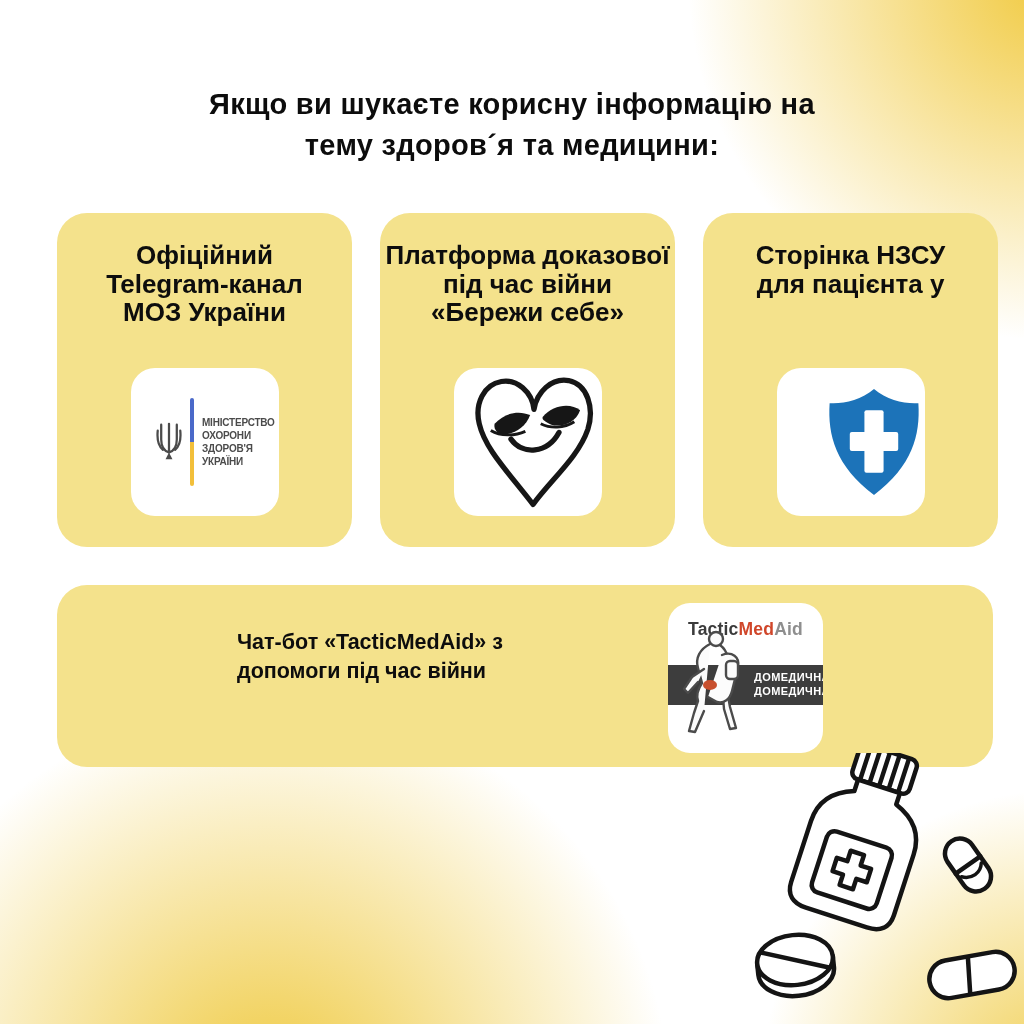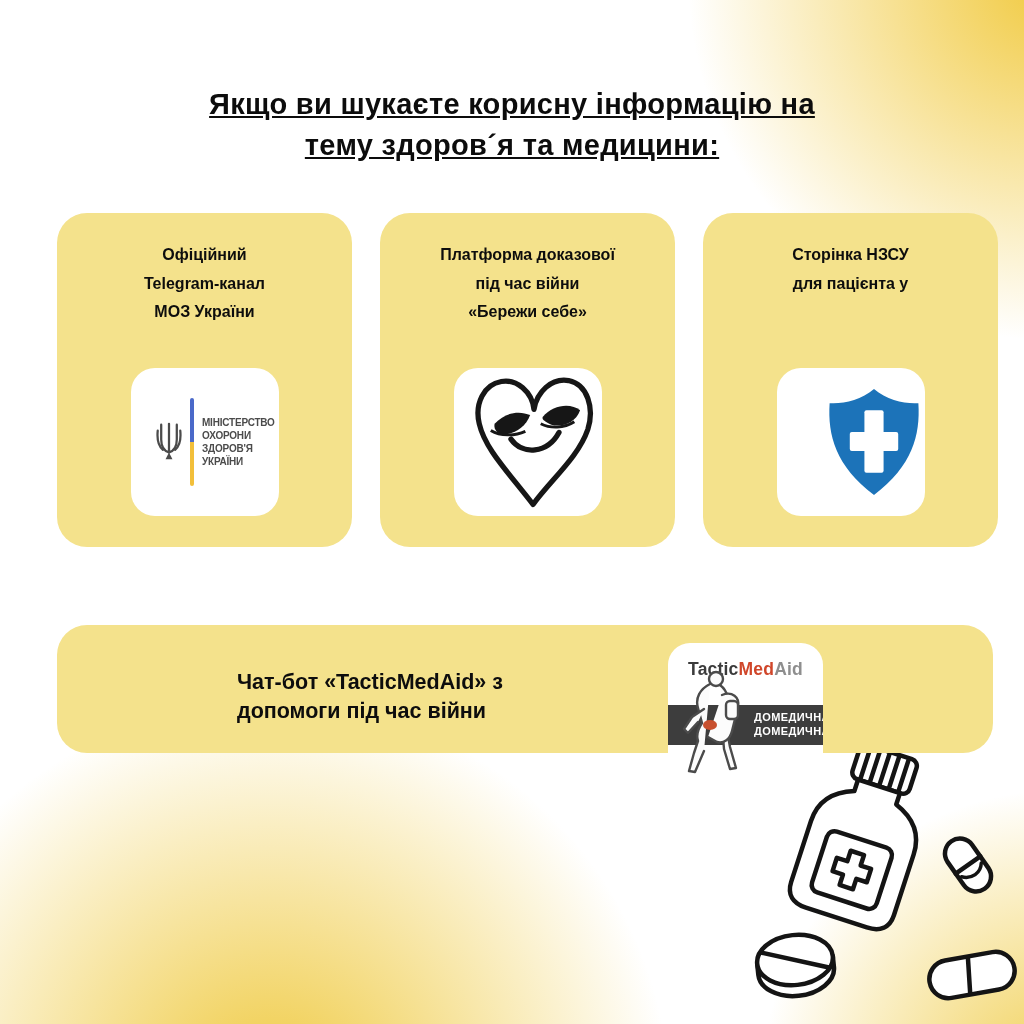--- a/index.html
+++ b/index.html
@@ -8,49 +8,49 @@
     font-family:"Liberation Sans","DejaVu Sans",sans-serif;
     background:
       radial-gradient(circle 360px at 1048px -20px, rgba(240,199,54,.95) 0%, rgba(255,255,255,0) 100%),
       radial-gradient(circle 400px at 270px 1100px, rgba(238,198,51,.95) 0%, rgba(255,255,255,0) 100%),
       radial-gradient(circle 300px at 1060px 1090px, rgba(238,198,51,.85) 0%, rgba(255,255,255,0) 100%),
       #ffffff;
   }
   .title{
     position:absolute;top:84px;left:0;width:100%;margin:0;
     text-align:center;font-size:29px;line-height:41px;font-weight:700;
-    color:#0c0c0c;letter-spacing:.3px;text-decoration:underline;
+    color:#0c0c0c;letter-spacing:.3px;
   }
   .title span{display:block;}
   .card{
     position:absolute;top:213px;width:295px;height:334px;
     background:#f4e28c;border-radius:30px;
   }
   .card-1{left:57px;} .card-2{left:380px;} .card-3{left:703px;}
   .card-text{
-    padding-top:28px;text-align:center;font-size:16px;line-height:28.5px;
+    padding-top:28px;text-align:center;font-size:26px;line-height:28.5px;
     font-weight:600;color:#0d0d0d;
   }
   .tile{
     position:absolute;top:155px;left:50%;transform:translateX(-50%);
     width:148px;height:148px;background:#fff;border-radius:24px;
     display:flex;align-items:center;justify-content:flex-end;
   }
   
   .moz-wrap{display:flex;align-items:center;gap:8px;}
   .moz-bar{width:4.5px;height:88px;border-radius:2px;
     background:linear-gradient(to bottom,#4a69c9 0 50%,#f2bf3a 50% 100%);}
   .moz-text{
     font-size:10.5px;line-height:13px;font-weight:700;color:#4b4b4b;
     letter-spacing:-.2px;transform:scaleX(.95);transform-origin:left center;white-space:nowrap;
   }
   
   .banner{
-    position:absolute;left:57px;top:585px;width:936px;height:128px;
-    background:#f4e28c;border-radius:30px;margin-top:40px;
+    position:absolute;left:57px;top:585px;width:936px;height:182px;
+    background:#f4e28c;border-radius:30px;
   }
   .banner-text{
     position:absolute;left:180px;top:43px;font-size:21.5px;line-height:28.5px;
     font-weight:600;color:#0d0d0d;
   }
   .banner-logo{
     position:absolute;left:611px;top:18px;width:155px;height:150px;
     background:#fff;border-radius:22px;overflow:hidden;
   }
   .brand{

